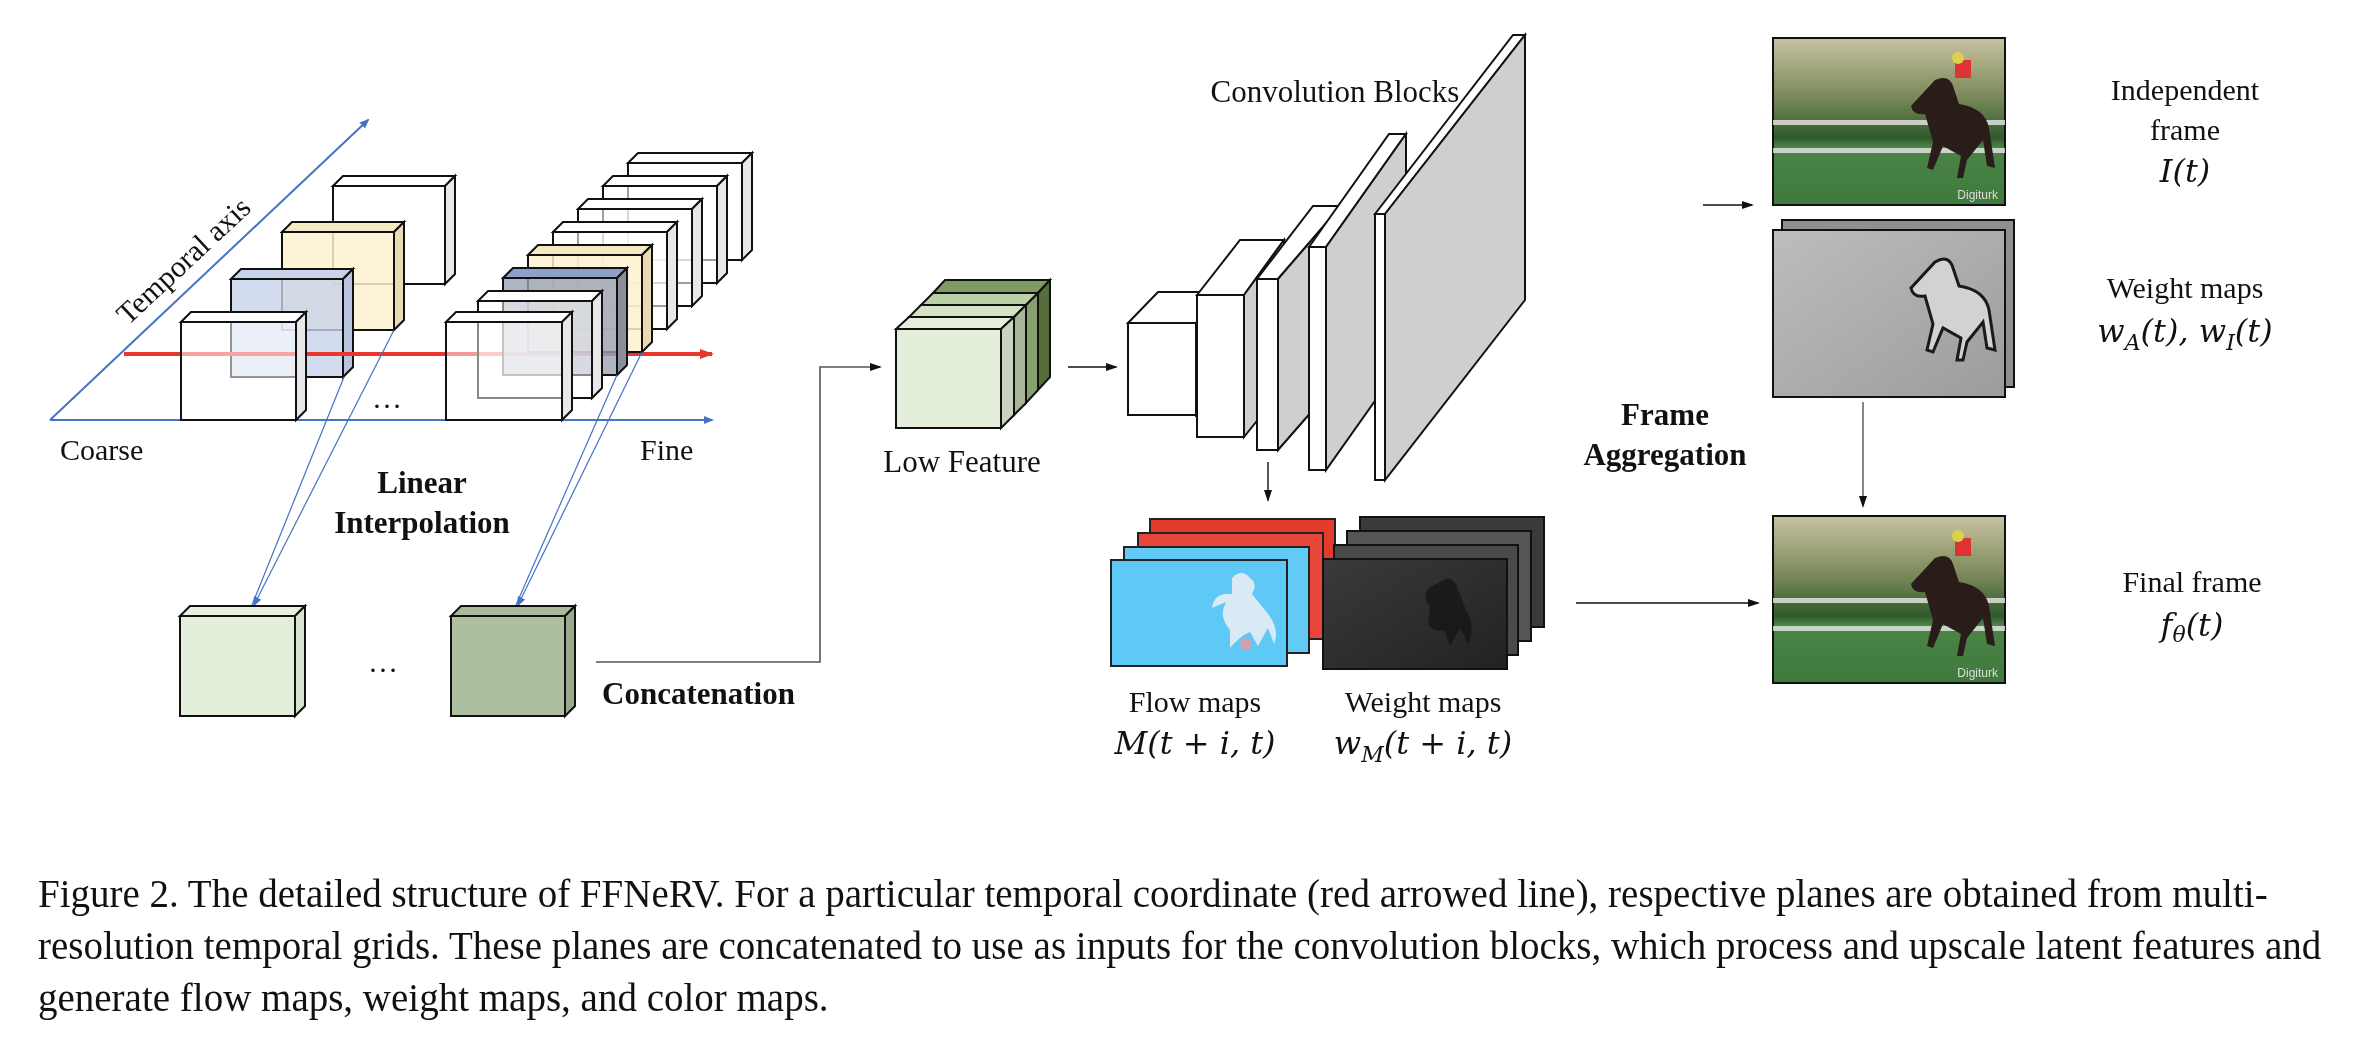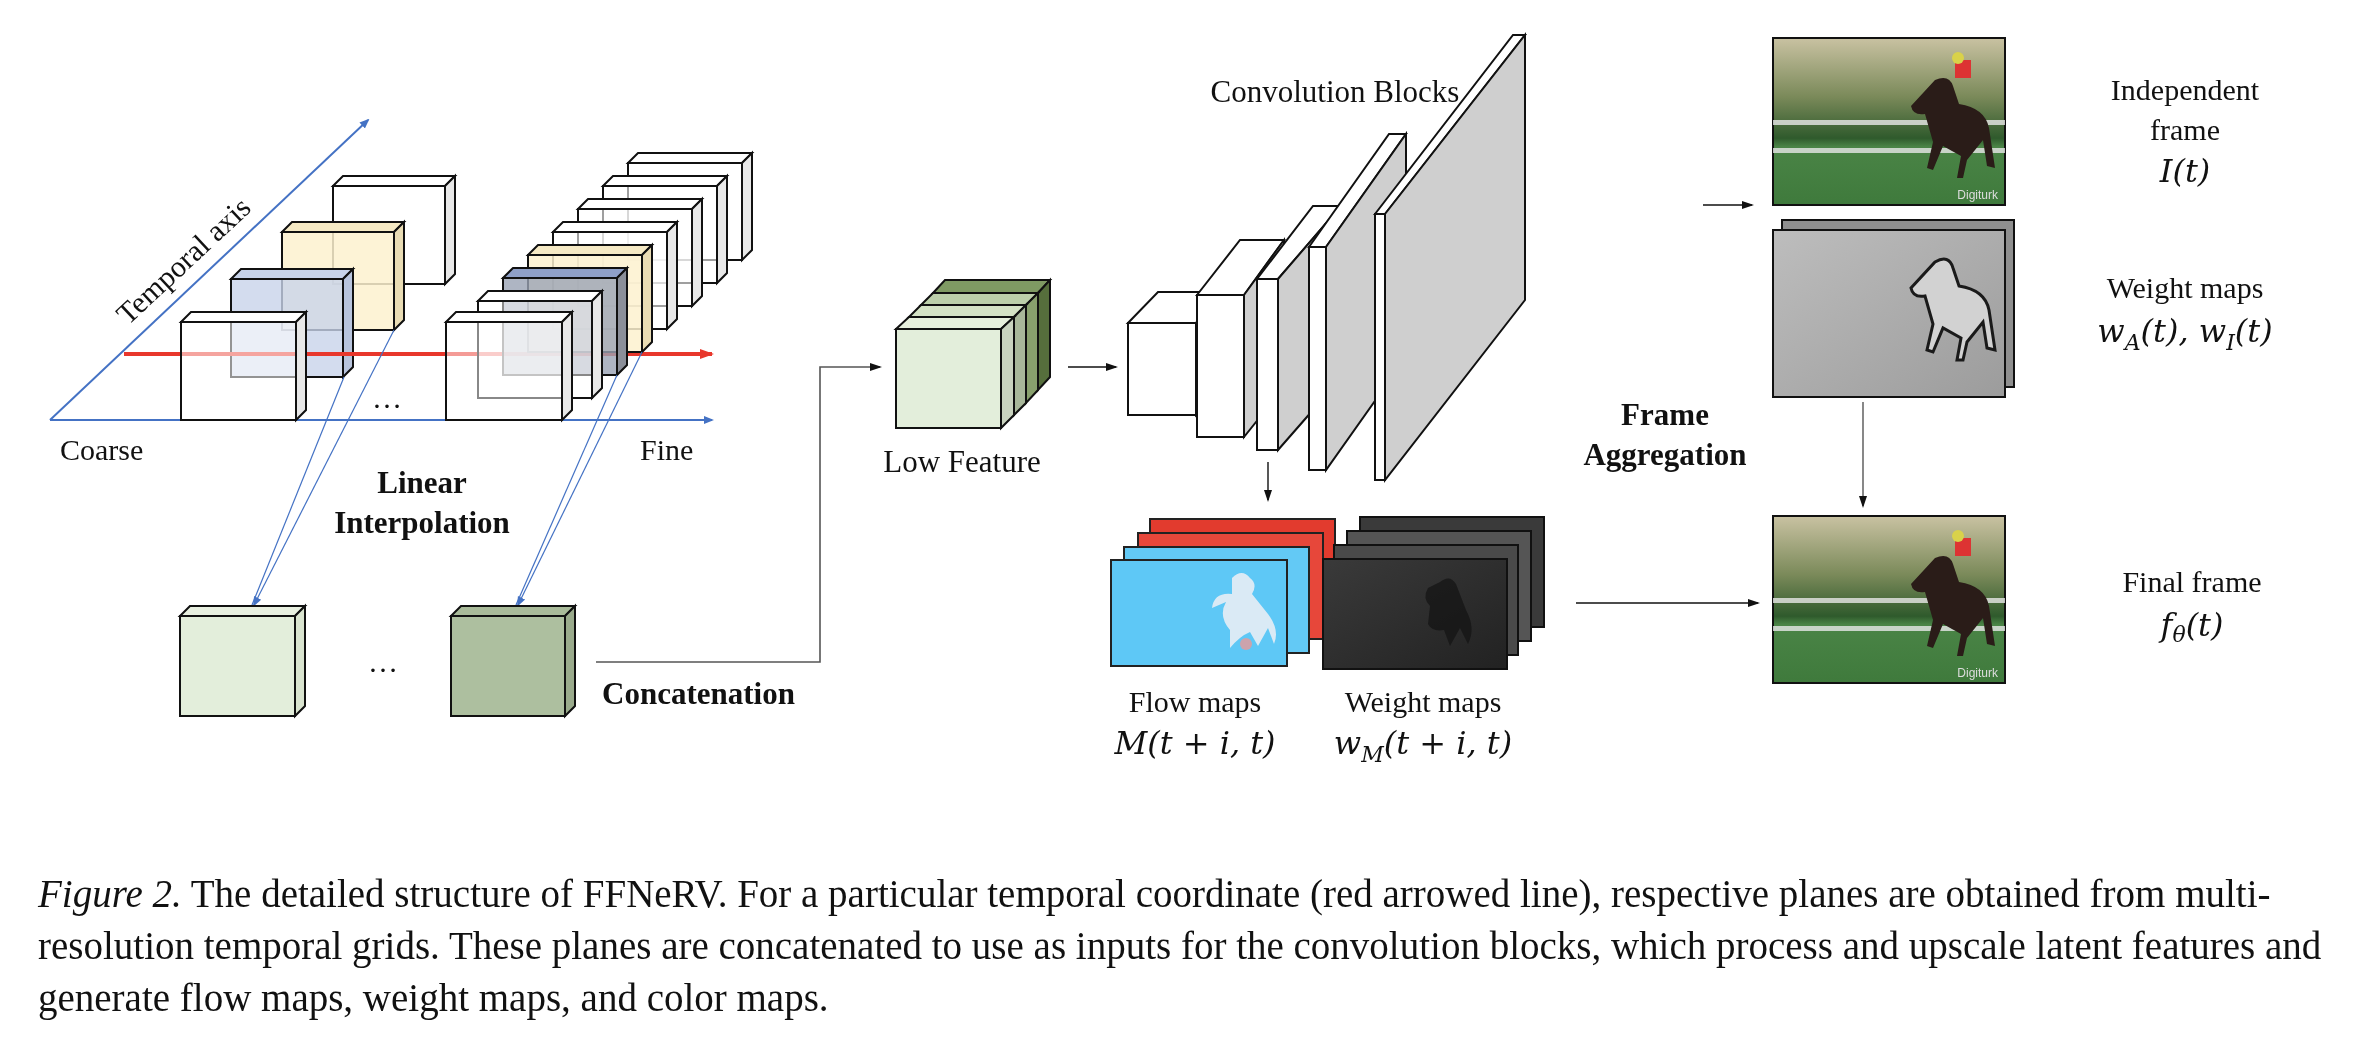--- a/index.html
+++ b/index.html
@@ -2,21 +2,21 @@
 <html><head>
 <meta charset="utf-8">
 <style>
   html, body { margin: 0; padding: 0; background: #ffffff; }
   body { width: 2362px; height: 1054px; position: relative; overflow: hidden; font-family: "Liberation Serif", "DejaVu Serif", serif; color: #111; }
   #fig { position: absolute; left: 0; top: 0; }
   .lbl { font-family: "Liberation Serif", "DejaVu Serif", serif; fill: #111; }
   .math { font-family: "DejaVu Serif", "Liberation Serif", serif; font-style: italic; fill: #111; }
   .bold { font-weight: bold; }
   #caption { position: absolute; left: 38px; top: 868px; width: 2300px; font-size: 39px; line-height: 52px; font-family: "Liberation Serif", "DejaVu Serif", serif; color: #111; }
-  #caption .figlabel { font-style: italic; }
+  #caption .figlabel { }
 </style>
 </head>
 <body>
 
 <svg id="fig" width="2362" height="860" viewBox="0 0 2362 860" xmlns="http://www.w3.org/2000/svg">
   <defs>
     <marker id="ab" markerWidth="10" markerHeight="10" refX="8" refY="5" orient="auto" markerUnits="userSpaceOnUse">
       <path d="M0,1 L10,5 L0,9 z" fill="#4472c4"></path>
     </marker>
     <marker id="ar" markerWidth="14" markerHeight="12" refX="12" refY="6" orient="auto" markerUnits="userSpaceOnUse">

